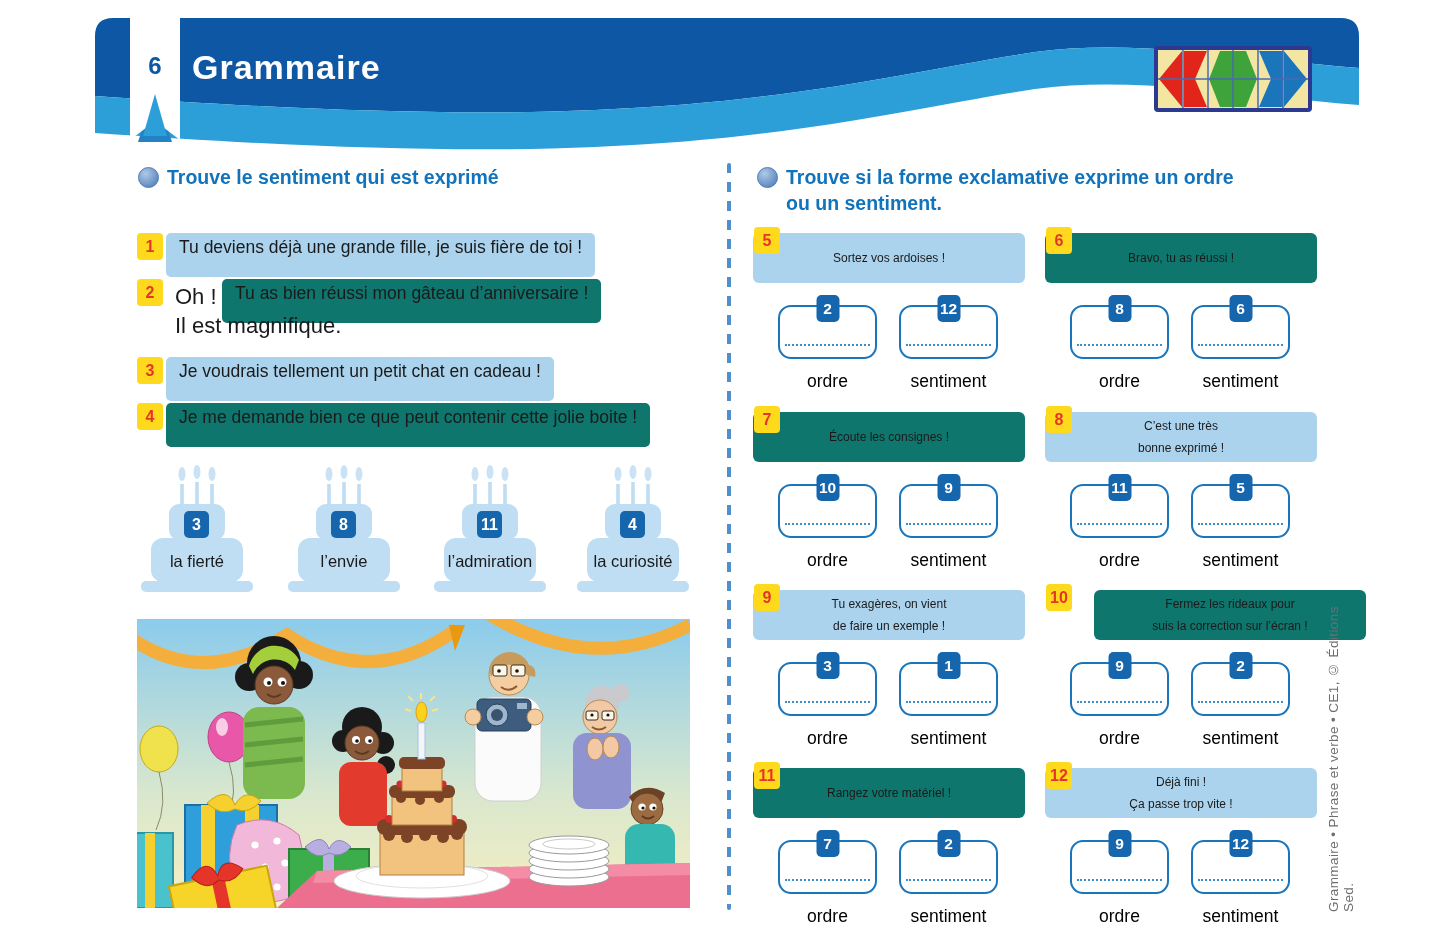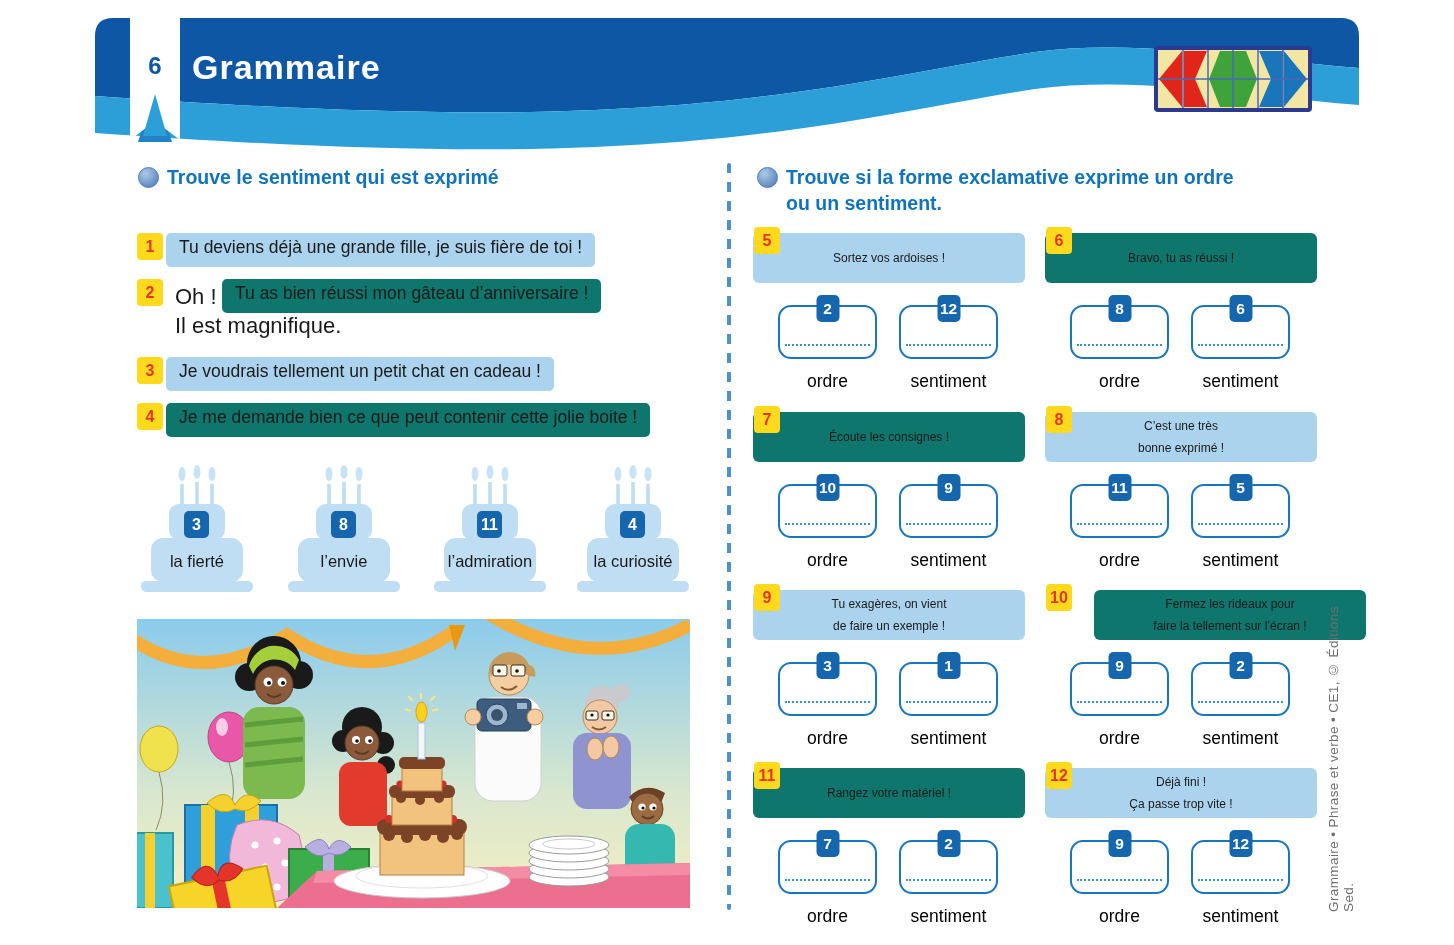--- a/index.html
+++ b/index.html
@@ -19,21 +19,21 @@
   .bullet{position:absolute;width:19px;height:19px;border-radius:50%;
           background:radial-gradient(circle at 35% 30%, #AFC9E6, #5F8BC0 75%);
           border:1px solid #4978AE;}
   .instr{position:absolute;font-size:19.5px;font-weight:bold;color:#1173BC;line-height:26px;}
 
   
   .qbadge{position:absolute;width:26px;height:27px;background:#FFD91C;border-radius:4px;
           color:#E5352B;font-size:16px;font-weight:bold;text-align:center;line-height:27px;}
 
   
-  .phrase{position:absolute;height:34px;line-height:29px;font-size:17.5px;color:#1A1A1A;
+  .phrase{position:absolute;height:44px;line-height:29px;font-size:17.5px;color:#1A1A1A;
           padding:0 13px;border-radius:5px;white-space:nowrap;}
   .hl-med{background:#ABD3EE;}
   .hl-light{background:#0f766e;}
   .plain-text{position:absolute;font-size:22px;color:#1A1A1A;white-space:nowrap;}
 
   
   .cake{position:absolute;width:124px;height:133px;}
   .cake-badge{position:absolute;left:49px;top:49px;width:25px;height:27px;background:#1566AD;
               border-radius:5px;color:#fff;font-size:16px;font-weight:bold;text-align:center;line-height:27px;}
   .cake-label{position:absolute;left:0;top:90px;width:124px;text-align:center;
@@ -438,21 +438,21 @@
     <div class="dotline"></div>
   </div>
   <div class="abox" style="left:899px;top:662px;">
     <div class="abadge">1</div>
     <div class="albl">sentiment</div>
     <div class="dotline"></div>
   </div>
 
   <div class="pcell hl-light" style="left:1094px;top:590px;">
     <span>Fermez les rideaux pour</span>
-    <span>faire la tellement sur l’écran !</span>
+    <span>suis la correction sur l’écran !</span>
   </div>
   <div class="qbadge" style="left:1046px;top:584px;">10</div>
   <div class="abox" style="left:1070px;top:662px;">
     <div class="abadge">9</div>
     <div class="albl">ordre</div>
     <div class="dotline"></div>
   </div>
   <div class="abox" style="left:1191px;top:662px;">
     <div class="abadge">2</div>
     <div class="albl">sentiment</div>

